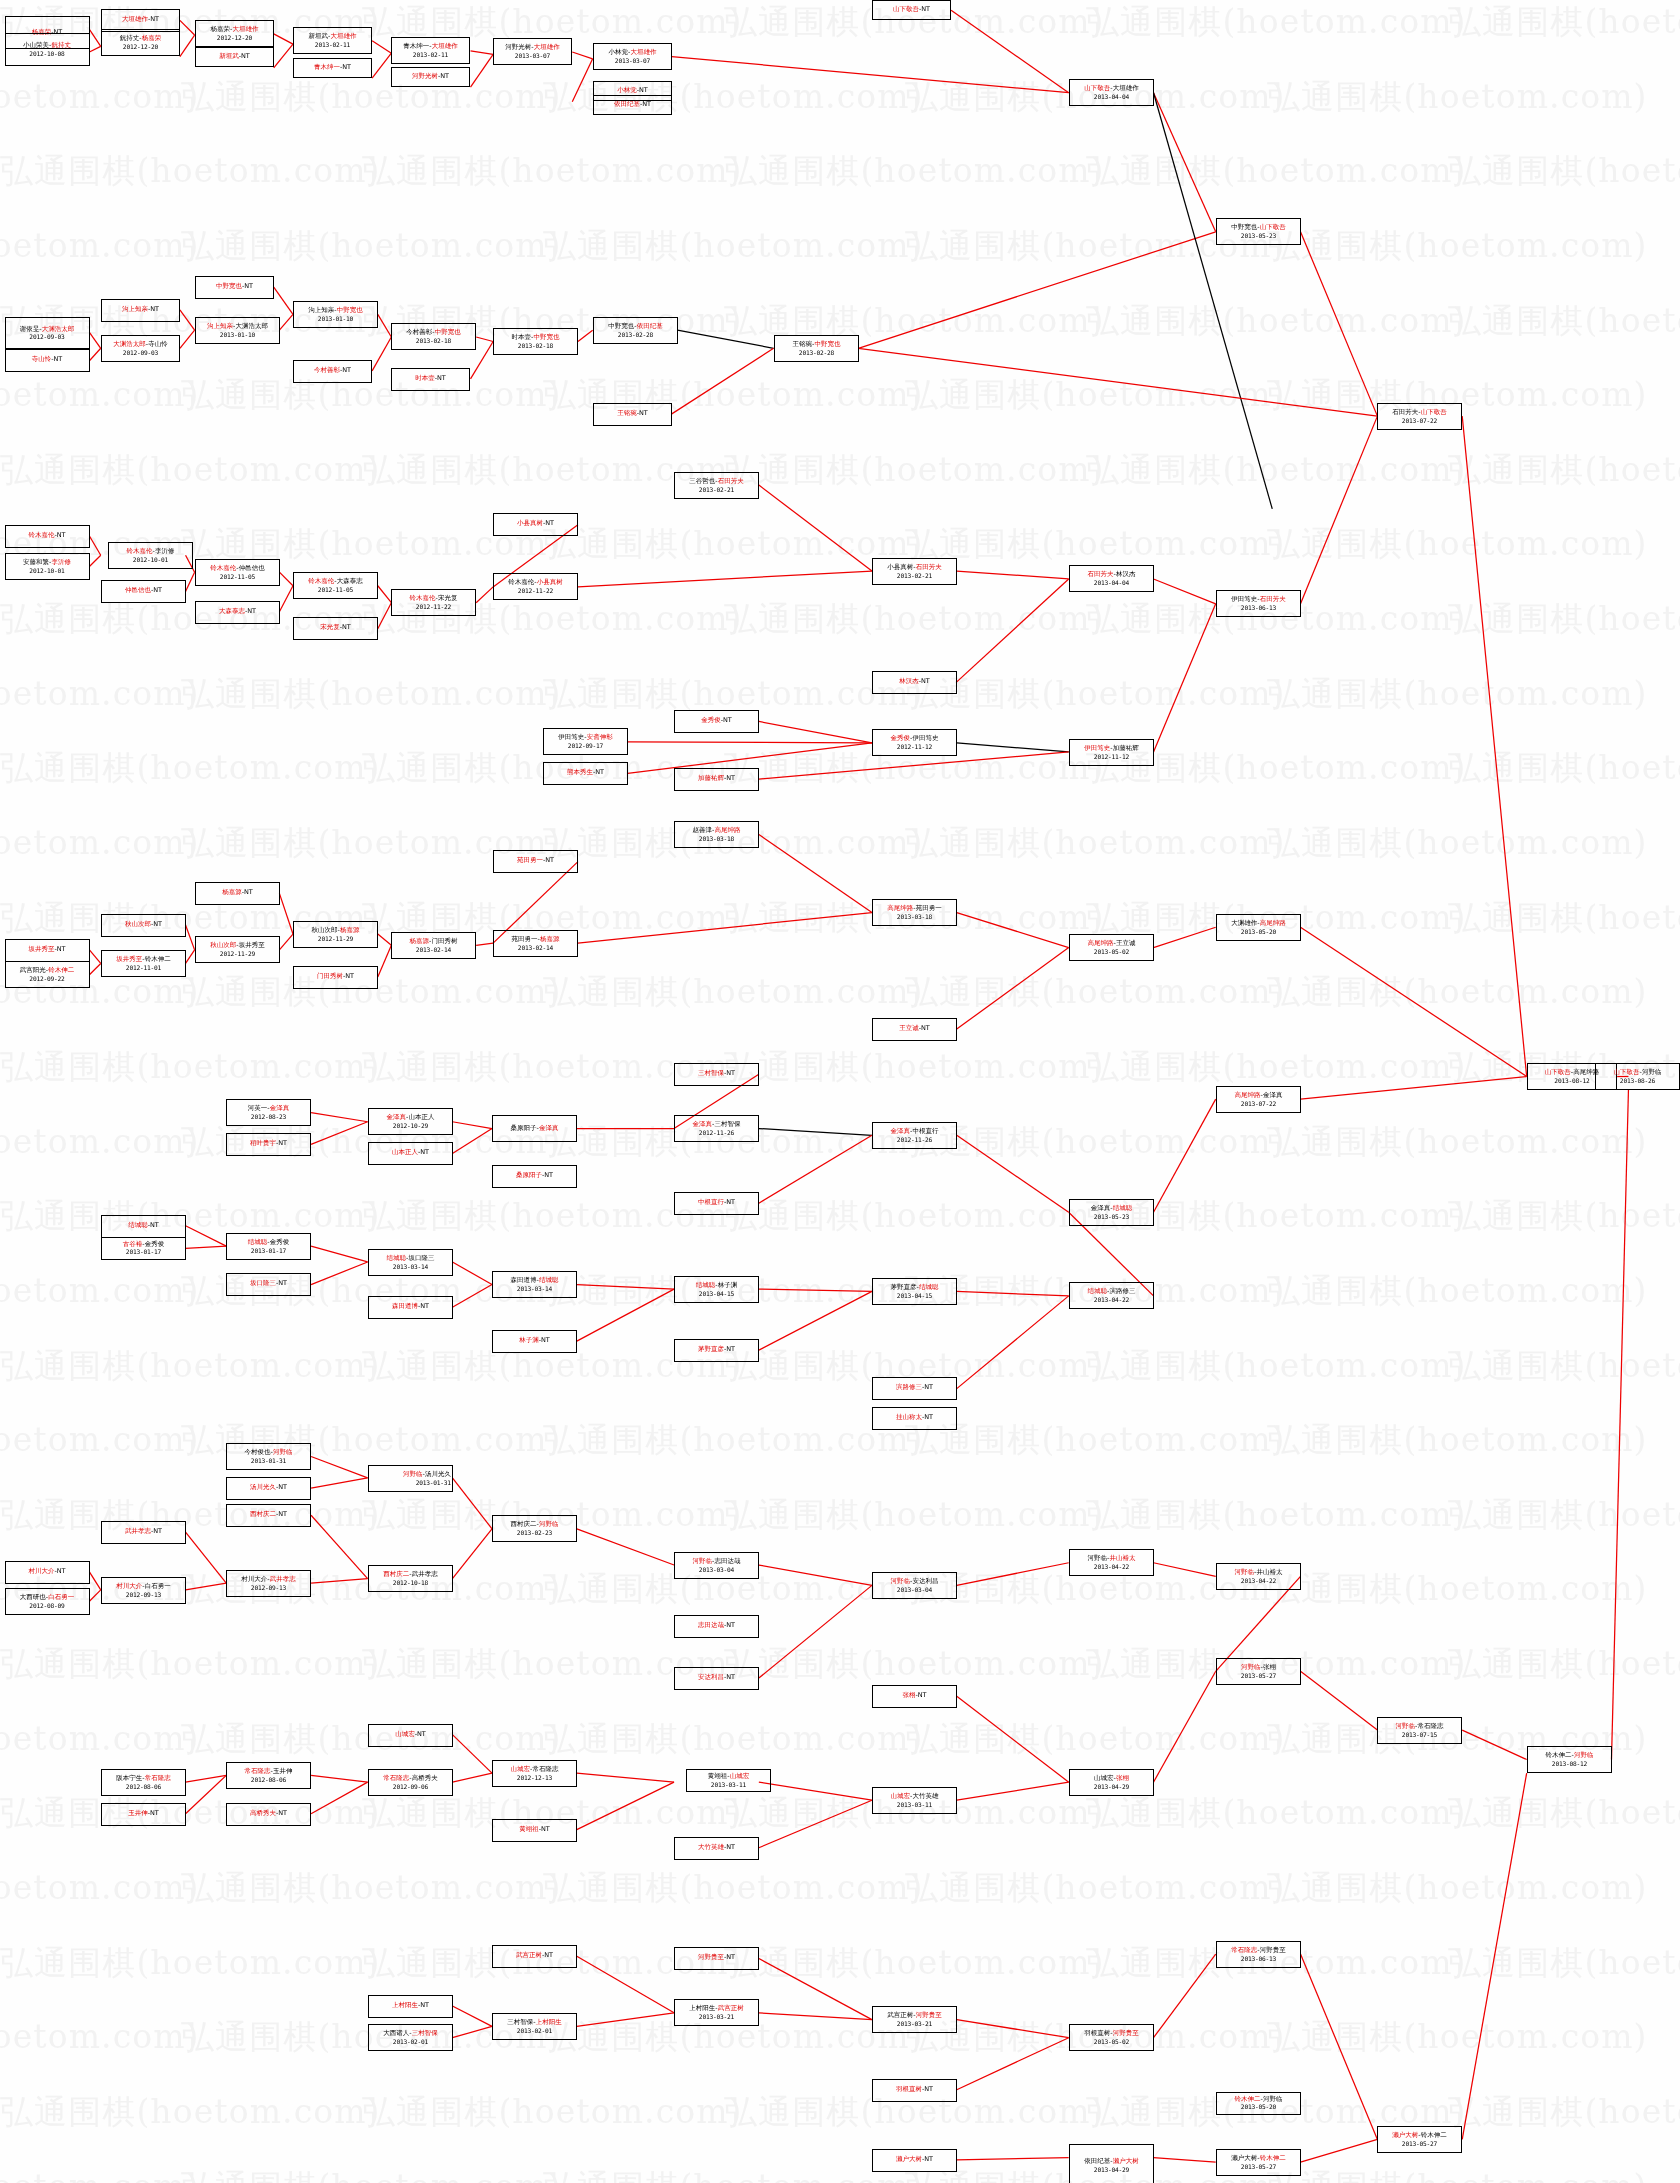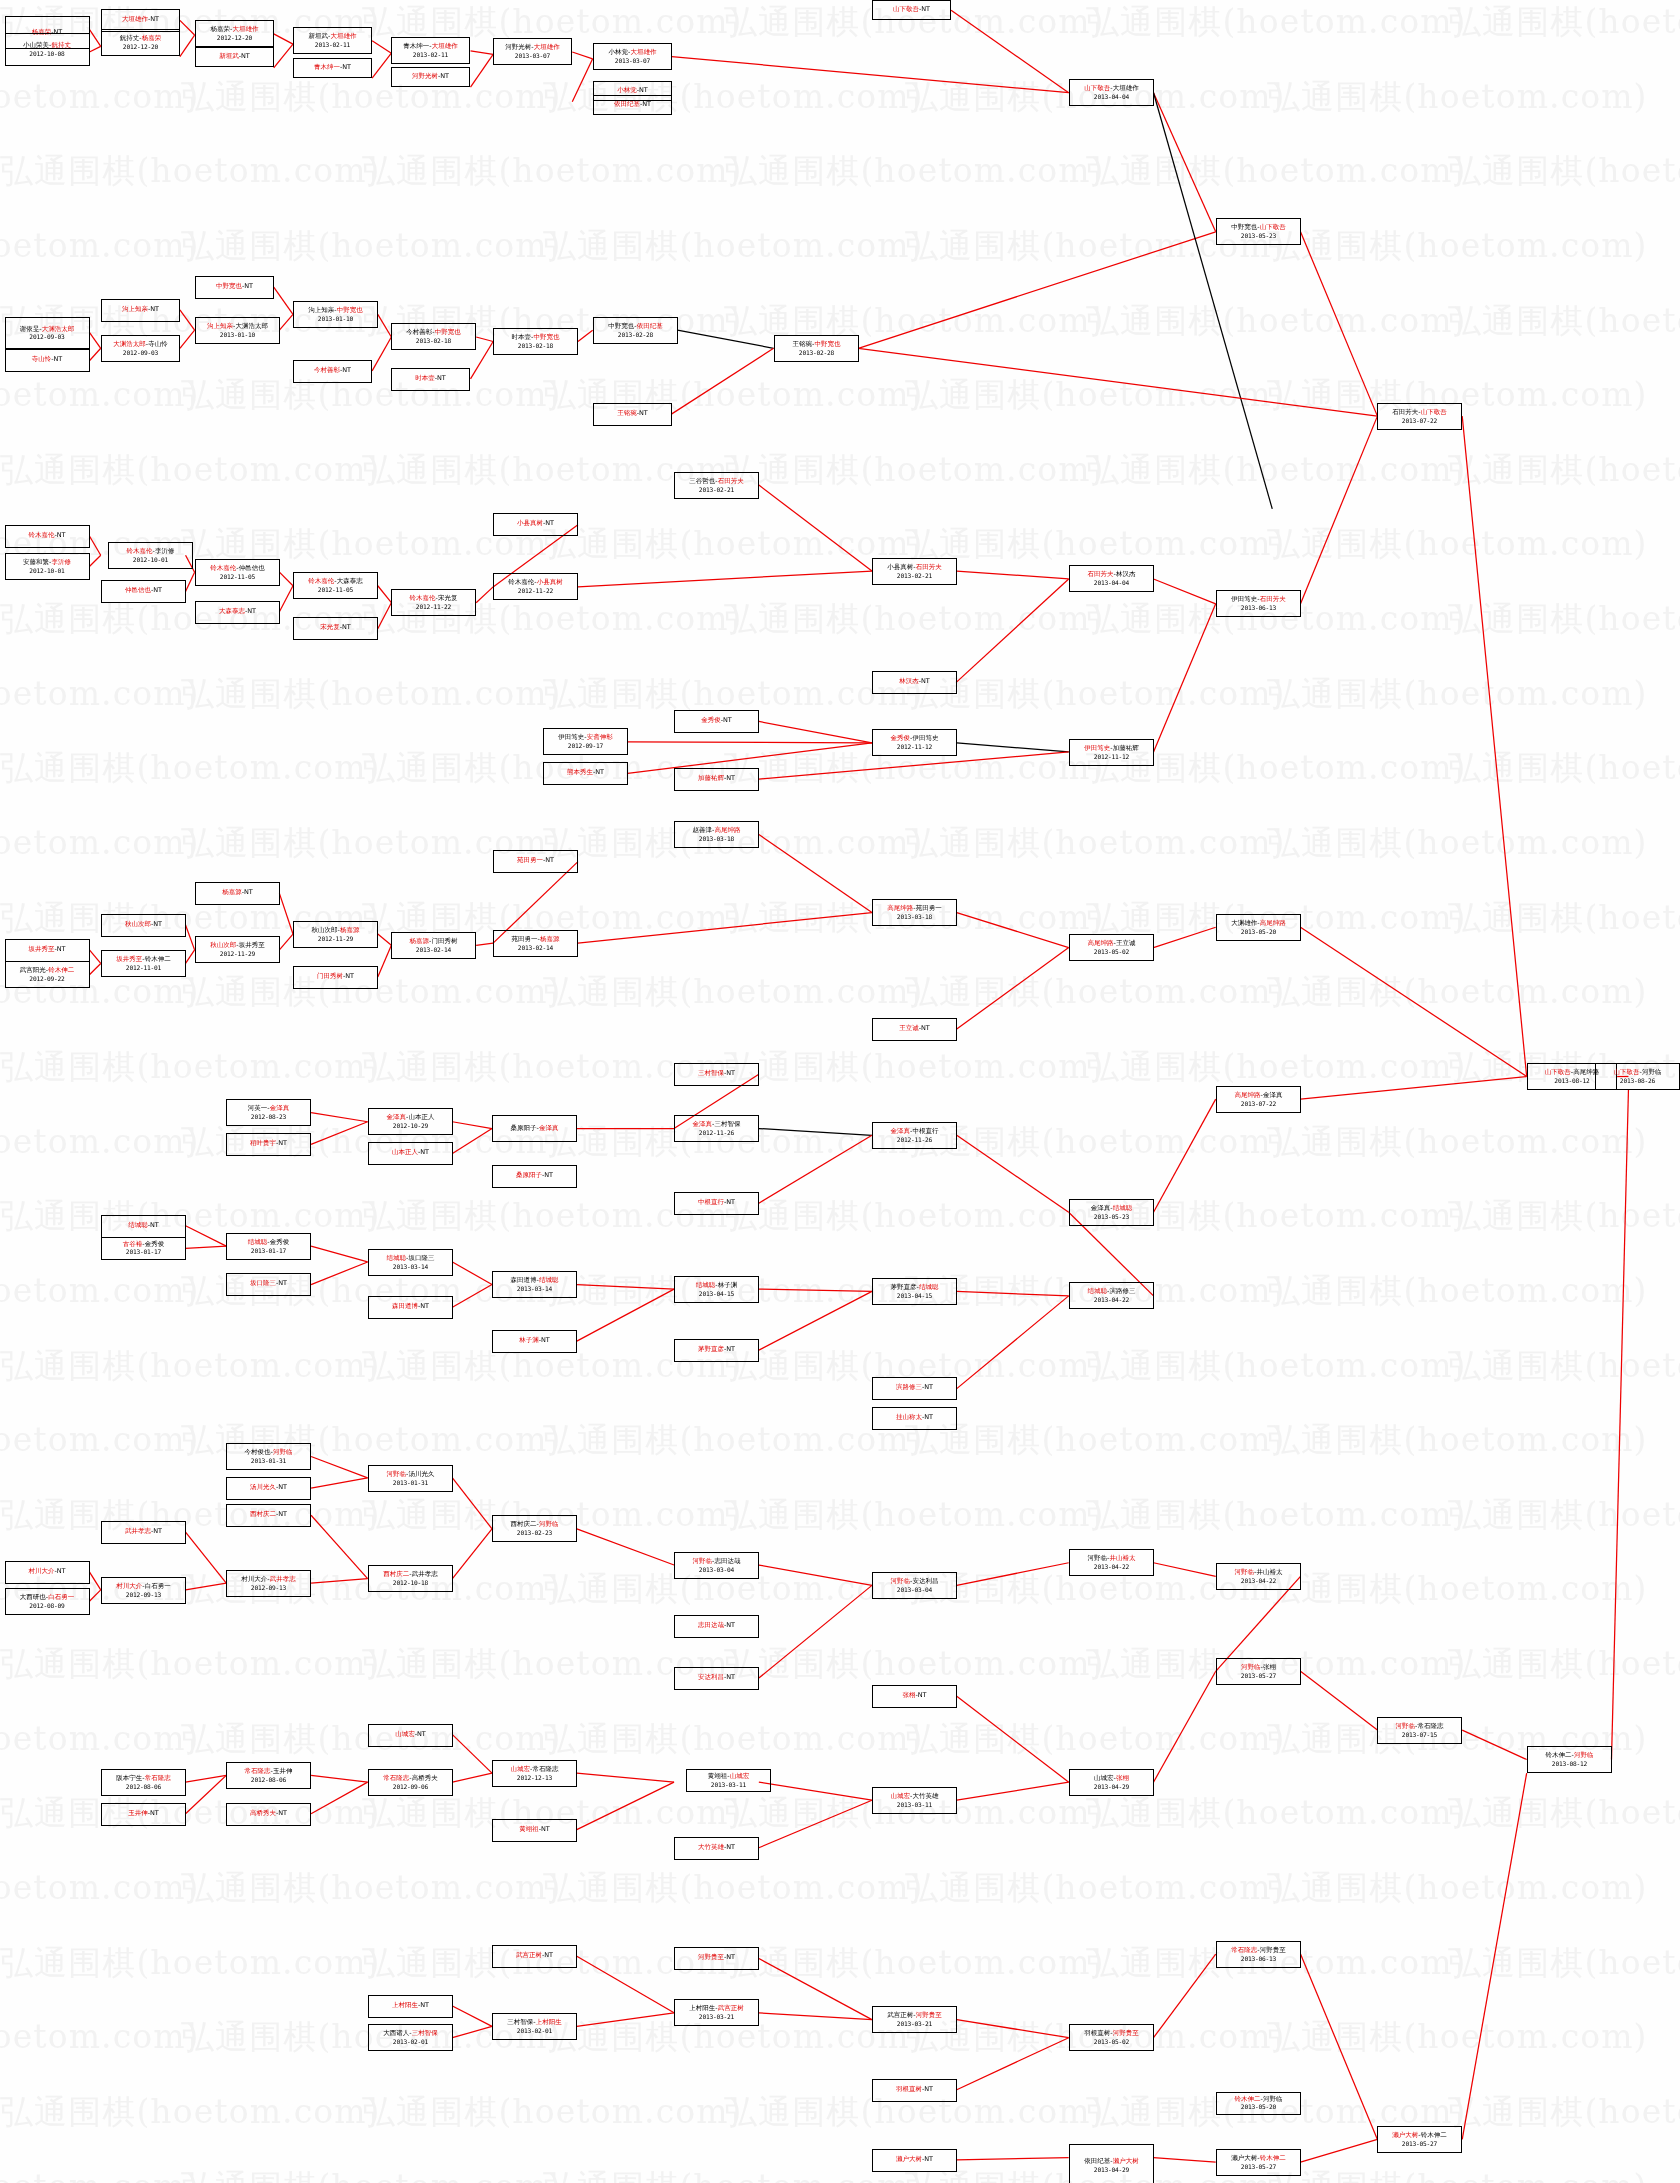--- a/index.html
+++ b/index.html
@@ -716,21 +716,21 @@
       <div class="node tiny" style="left: 226px; top: 1443px; width: 85px; height: 27px;">
         <div class="nm"><span class="l">今村俊也</span><span class="l">-</span><span class="w">河野临</span></div>
         <div class="dt">2013-01-31</div>
       </div>
       <div class="node tiny" style="left: 226px; top: 1477px; width: 85px; height: 22.6px;">
         <div class="nm"><span class="w">汤川光久</span><span class="l">-</span><span class="l">NT</span></div>
       </div>
       <div class="node tiny" style="left: 226px; top: 1504px; width: 85px; height: 22.6px;">
         <div class="nm"><span class="w">西村庆二</span><span class="l">-</span><span class="l">NT</span></div>
       </div>
-      <div class="node tiny" style="left: 368px; top: 1465px; width: 85px; height: 27px;">
+      <div class="node tiny" style="left: 368px; top: 1465px; width: 85px; height: 27px; align-items: flex-end;">
         <div class="nm"><span class="w">河野临</span><span class="l">-</span><span class="l">汤川光久</span></div>
         <div class="dt">2013-01-31</div>
       </div>
       <div class="node tiny" style="left: 101px; top: 1521px; width: 85px; height: 22.6px;">
         <div class="nm"><span class="w">武井孝志</span><span class="l">-</span><span class="l">NT</span></div>
       </div>
       <div class="node tiny" style="left: 4.5px; top: 1561px; width: 85px; height: 22.6px;">
         <div class="nm"><span class="w">村川大介</span><span class="l">-</span><span class="l">NT</span></div>
       </div>
       <div class="node tiny" style="left: 4.5px; top: 1588px; width: 85px; height: 27px;">

